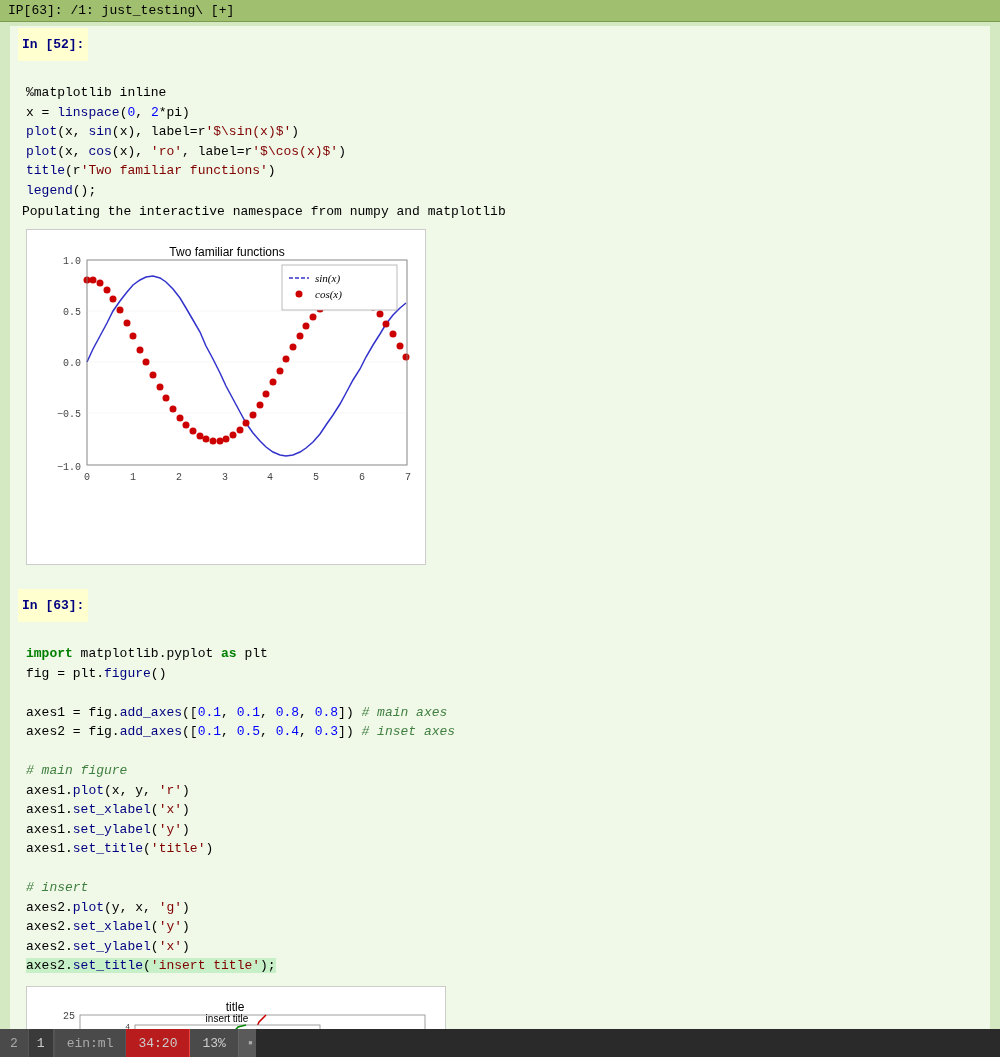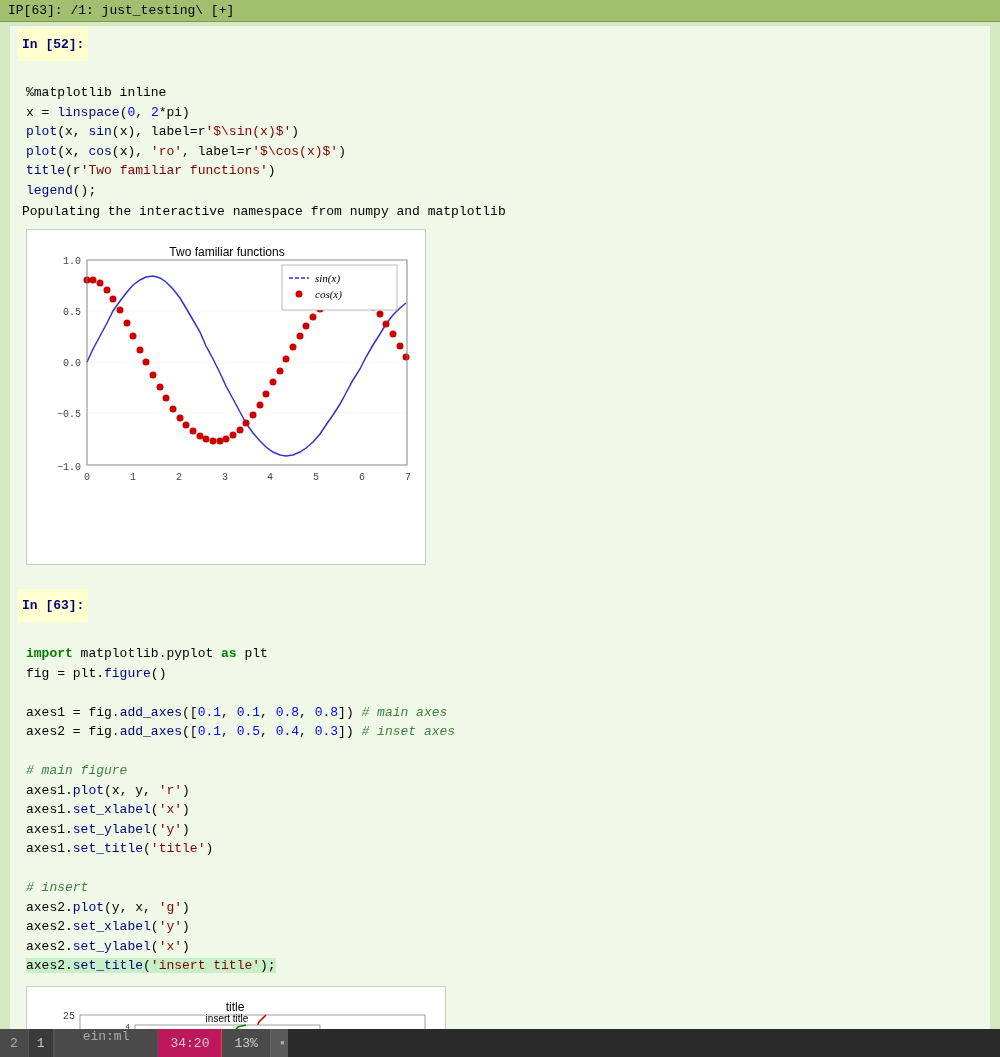--- a/index.html
+++ b/index.html
@@ -106,31 +106,32 @@
       border-right: 1px solid #555;
     }
 
     .status-kernel-info {
       padding: 0 10px;
       color: #ccc;
       flex: 1;
     }
 
     .status-mode {
-      padding: 0 28px;
+      padding: 0 12px;
       background: #4a4a4a;
       height: 100%;
       display: flex;
+      align-items: center;
       color: #aaa;
       border-left: 1px solid #555;
     }
 
     .status-cursor {
       padding: 0 12px;
-      background: #be185d;
+      background: #b91c1c;
       height: 100%;
       display: flex;
       align-items: center;
       color: #ccc;
       border-left: 1px solid #555;
     }
 
     .status-percent {
       padding: 0 12px;
       background: #4a4a4a;

